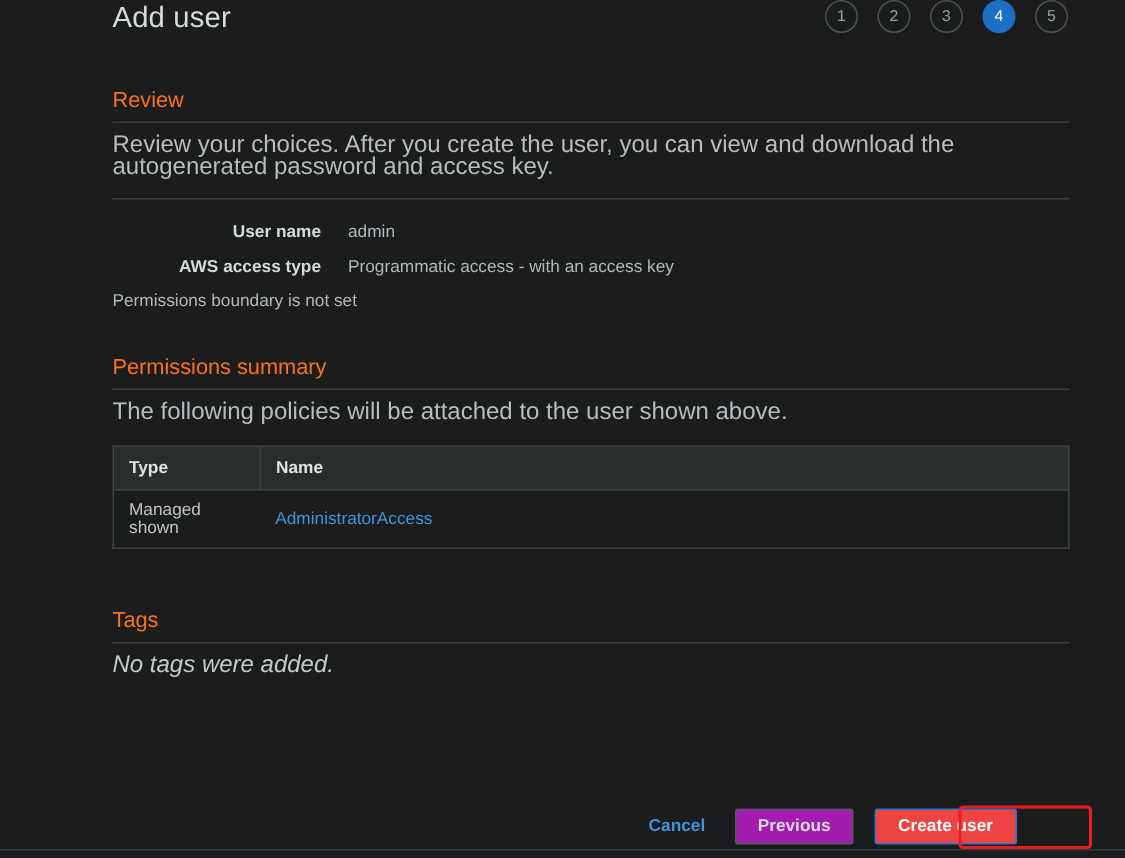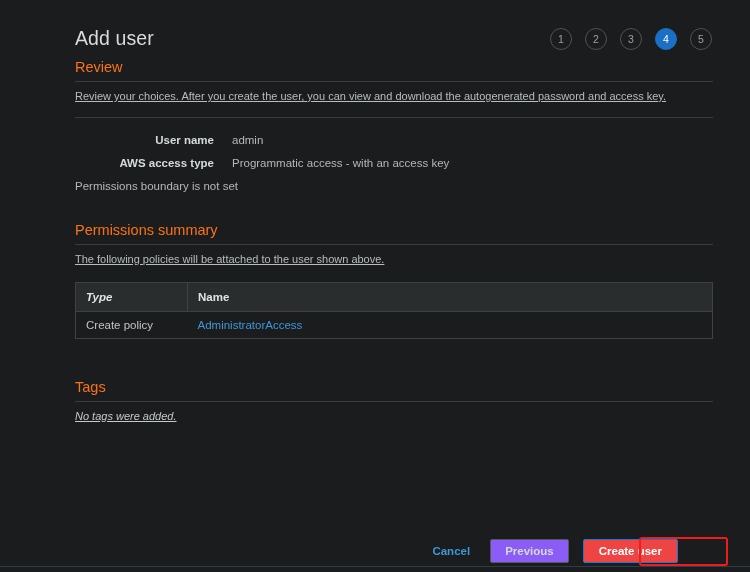--- a/index.html
+++ b/index.html
@@ -29,21 +29,21 @@
     position: absolute;
     left: 75px;
     top: 0;
     width: 638px;
   }
 
   
   .page-header {
     height: 50px;
     display: flex;
-    align-items: flex-end;
+    align-items: flex-start;
     justify-content: space-between;
     gap: 16px;
   }
 
   .page-title {
     font-size: 19.5px;
     font-weight: 400;
     color: #d8dbdc;
     letter-spacing: 0.1px;
     line-height: 24px;
@@ -92,25 +92,24 @@
     padding-bottom: 4px;
   }
 
   .rule {
     height: 1px;
     background: #3a3d3e;
     width: 100%;
   }
 
   .section-desc {
-    font-size: 11px;
+    font-size: 16px;
     color: #b7bcbd;
     line-height: 15px;
     padding-top: 7px;
-    text-decoration: underline;
   }
 
   .section-desc.italic {
     font-style: italic;
     color: #c4c9ca;
   }
 
   
   .detail-list {
     padding-top: 12px;
@@ -163,21 +162,21 @@
   }
 
   .policy-table tbody td {
     font-size: 11.5px;
     color: #bfc4c5;
     padding: 7px 10px;
     height: 26px;
     background: #1b1c1d;
   }
 
-  .col-type { width: 112px; font-style: italic; }
+  .col-type { width: 98px; }
 
   .link {
     color: #44a3e5;
     text-decoration: none;
     cursor: pointer;
   }
 
   .cell-link { color: #3f96d8; }
 
   
@@ -208,21 +207,21 @@
     border: none;
     color: #3f96d8;
     font-family: "Liberation Sans", sans-serif;
     font-size: 11.5px;
     font-weight: bold;
     cursor: pointer;
     padding: 4px 6px;
   }
 
   .btn-secondary {
-    background: #8b5cf6;
+    background: #a21caf;
     border: 1px solid #55595c;
     border-radius: 2px;
     color: #d6dadb;
     font-family: "Liberation Sans", sans-serif;
     font-size: 11.5px;
     font-weight: bold;
     padding: 5px 14px;
     height: 24px;
     line-height: 12px;
     cursor: pointer;
@@ -309,21 +308,21 @@
 
       <table class="policy-table">
         <thead>
           <tr>
             <th class="col-type">Type</th>
             <th>Name</th>
           </tr>
         </thead>
         <tbody>
           <tr>
-            <td>Create policy</td>
+            <td>Managed shown</td>
             <td>
               <span class="link cell-link">AdministratorAccess</span>
             </td>
           </tr>
         </tbody>
       </table>
     </div>
 
     <div class="section" style="margin-top:38px;">
       <div class="section-title">Tags</div>

